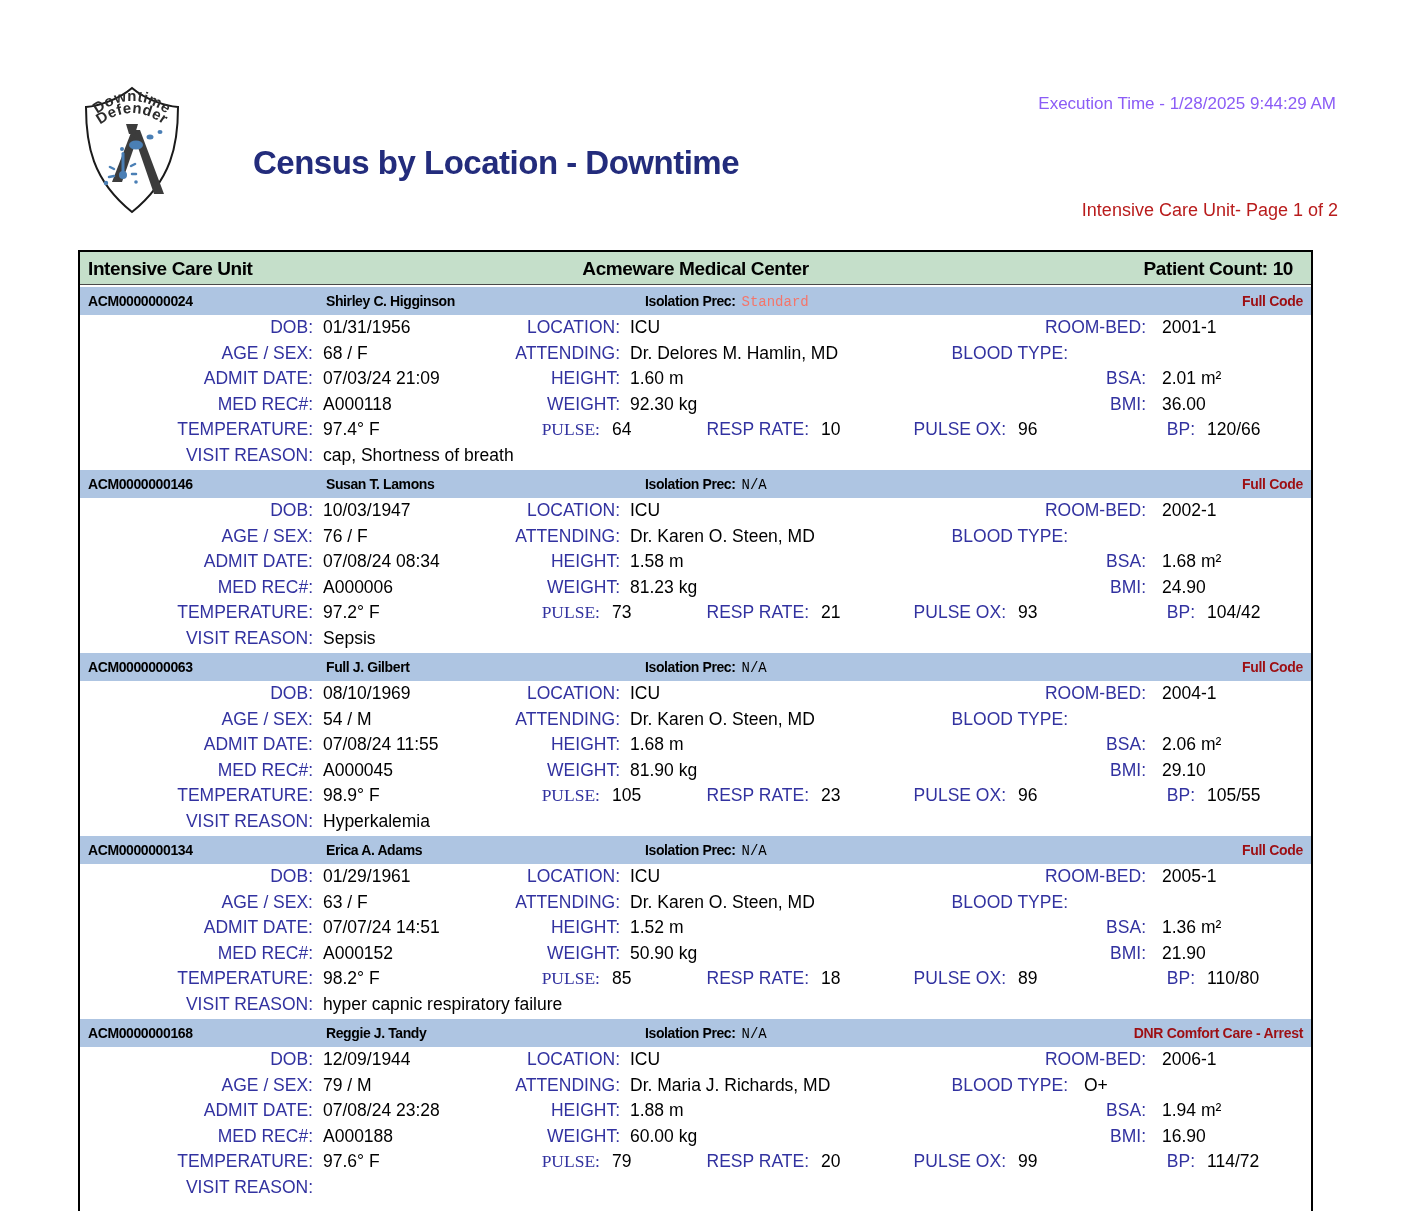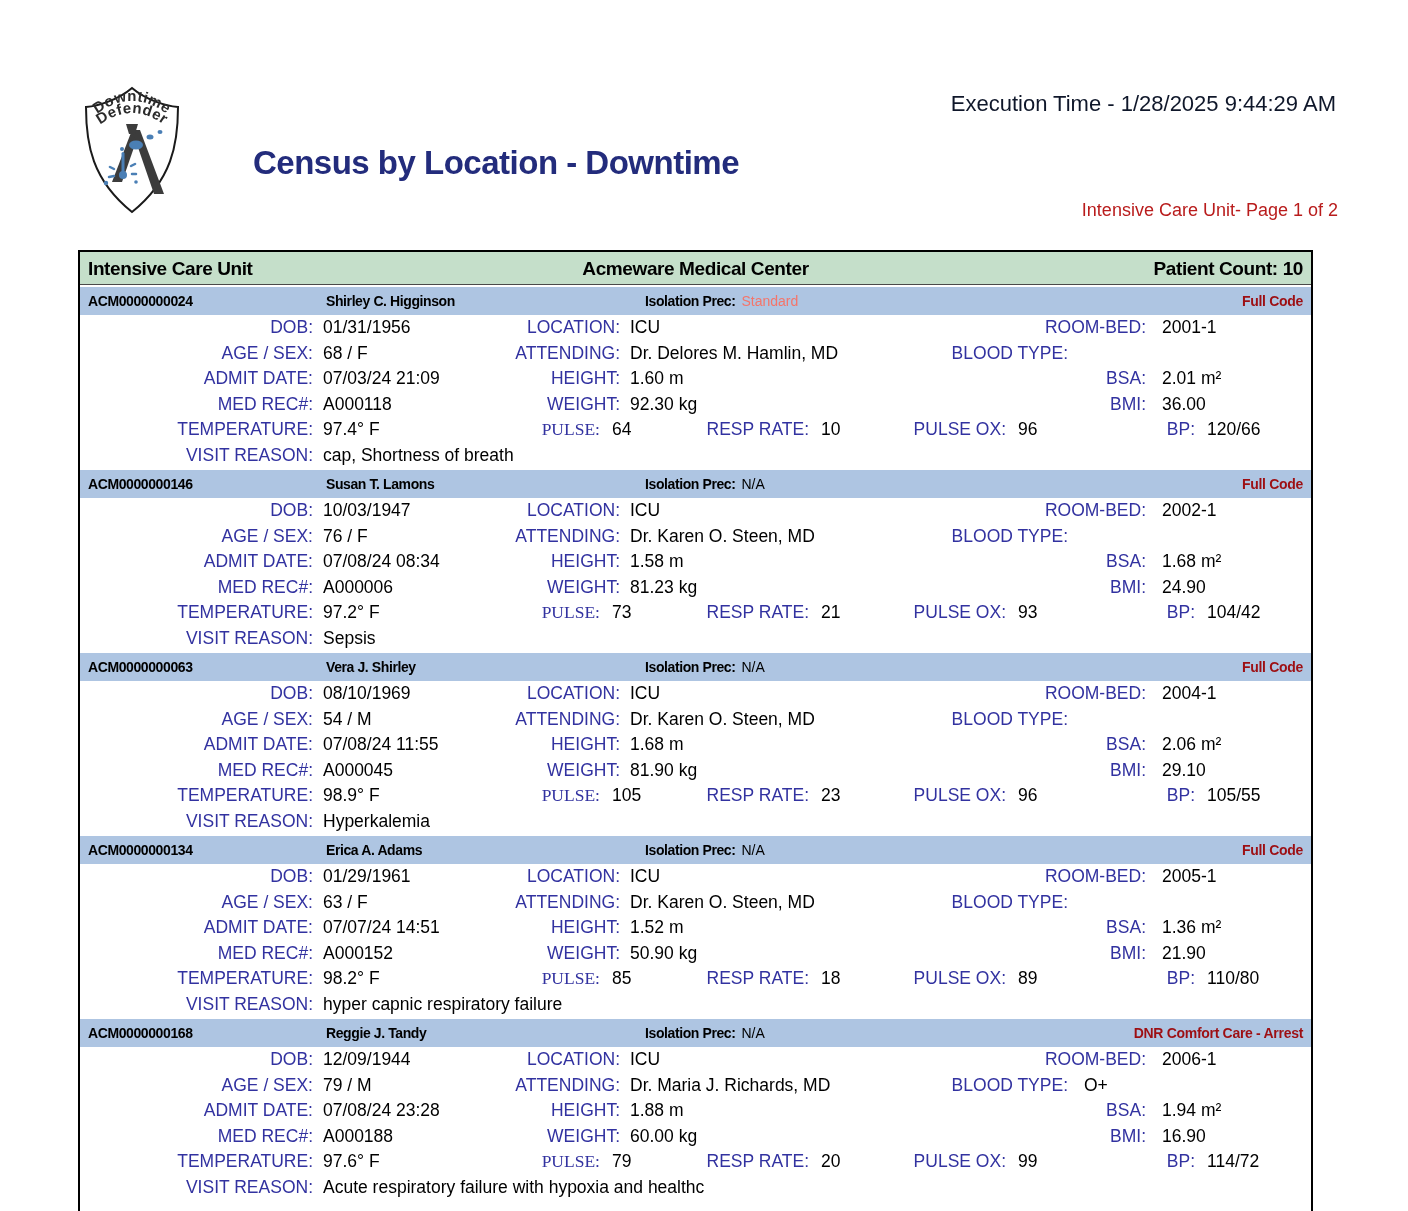--- a/index.html
+++ b/index.html
@@ -23,21 +23,21 @@
   }
   
   .logo{position:absolute;left:76px;top:82px;width:112px;height:136px;}
   .report-title{
     position:absolute;left:253px;top:144px;
     font-size:33px;letter-spacing:-0.5px;
     color:var(--title_navy);
   }
   .meta{
     position:absolute;right:72px;top:89px;
-    text-align:right;font-size:22px;line-height:29px;color:#0f172a;
+    text-align:right;font-size:17px;line-height:29px;color:#8b5cf6;
   }
   .page-info{
     position:absolute;right:70px;top:200px;
     font-size:18px;color:#b91c1c;
   }
   
   .census-table{
     position:absolute;left:78px;top:250px;
     width:1235px;height:961px;
     border:2px solid var(--border_black);
@@ -46,32 +46,32 @@
   }
   .unit-header{
     position:relative;height:33px;
     background:var(--header_green);
     border-bottom:1px solid #4a4a4a;
     font-weight:700;font-size:19px;letter-spacing:-0.4px;
     line-height:33px;
   }
   .unit-header .unit{position:absolute;left:8px;}
   .unit-header .facility{position:absolute;left:50%;transform:translateX(-50%);}
-  .unit-header .count{position:absolute;right:8px;}
+  .unit-header .count{position:absolute;right:18px;}
   .patient-header{
     position:relative;height:30px;
     background:var(--patient_blue);
     border-top:2px solid #ffffff;
     font-size:14px;line-height:29px;
   }
   .patient-header .pid{position:absolute;left:8px;font-weight:700;letter-spacing:-0.4px;}
   .patient-header .pname{position:absolute;left:246px;font-weight:700;letter-spacing:-0.4px;}
   .patient-header .iso{position:absolute;left:565px;}
   .patient-header .iso b{font-weight:700;letter-spacing:-0.4px;}
-  .patient-header .iso-val{margin-left:6px;color:#000;}
+  .patient-header .iso-val{margin-left:6px;color:#000;font-family:Liberation Mono, monospace;}
   .patient-header .iso-val.alert{color:var(--isolation_alert);}
   .patient-header .code{position:absolute;right:8px;font-weight:700;letter-spacing:-0.3px;color:var(--code_red);}
   .prow{position:relative;height:25.5px;font-size:17.5px;line-height:25.5px;}
   .prow .lbl{position:absolute;text-align:right;color:var(--label_navy);white-space:nowrap;}
   .prow .val{position:absolute;color:#000;white-space:nowrap;}
   
   .l1{left:0;width:233px;} .v1{left:243px;}
   .l2{left:300px;width:240px;} .v2{left:550px;}
   .l3{left:788px;width:278px;} .v3{left:1082px;}
   
@@ -243,21 +243,21 @@
     </div>
     <div class="prow">
       <span class="lbl l1">VISIT REASON:</span>
             <span class="val v1">Sepsis</span>
     </div>
   </section>
 
   <section class="patient-block">
     <div class="patient-header">
       <span class="pid">ACM0000000063</span>
-      <span class="pname">Vera J. Shirley</span>
+      <span class="pname">Full J. Gilbert</span>
       <span class="iso"><b>Isolation Prec:</b><span class="iso-val">N/A</span></span>
       <span class="code">Full Code</span>
     </div>
     <div class="prow">
       <span class="lbl l1">DOB:</span>
             <span class="val v1">08/10/1969</span>
       <span class="lbl l2">LOCATION:</span>
             <span class="val v2">ICU</span>
       <span class="lbl l3">ROOM-BED:</span>
             <span class="val v3">2004-1</span>
@@ -407,19 +407,18 @@
             <span class="val v-pulse">79</span>
       <span class="lbl l-resp">RESP RATE:</span>
             <span class="val v-resp">20</span>
       <span class="lbl l-pox">PULSE OX:</span>
             <span class="val v-pox">99</span>
       <span class="lbl l-bp">BP:</span>
             <span class="val v-bp">114/72</span>
     </div>
     <div class="prow">
       <span class="lbl l1">VISIT REASON:</span>
-            <span class="val v1">Acute respiratory failure with hypoxia and healthc</span>
     </div>
   </section>
 </div>
   </div>
 
 </div>
 
 </body></html>

